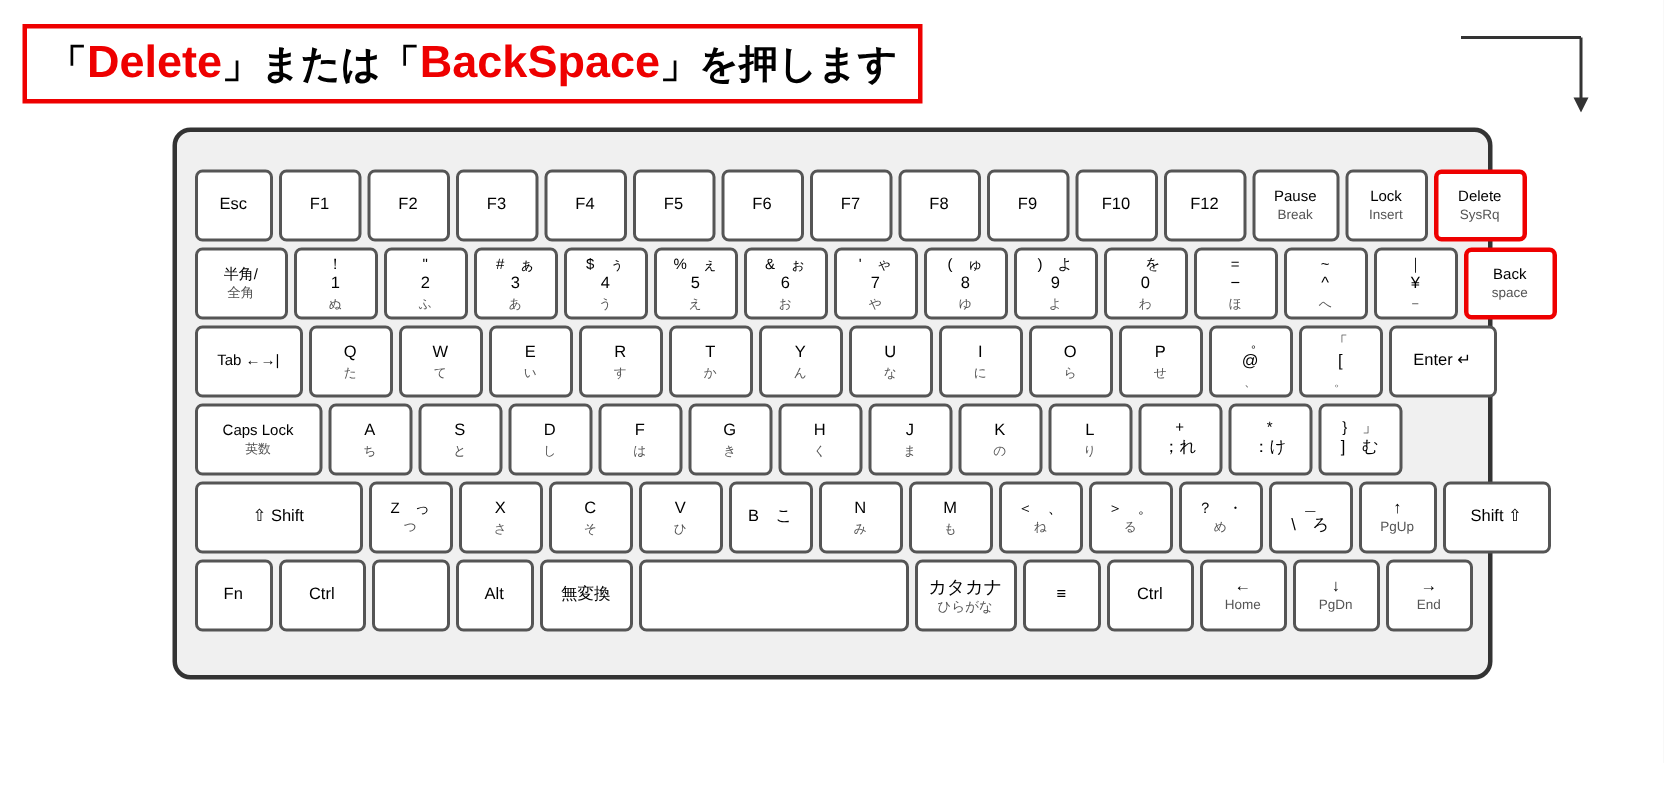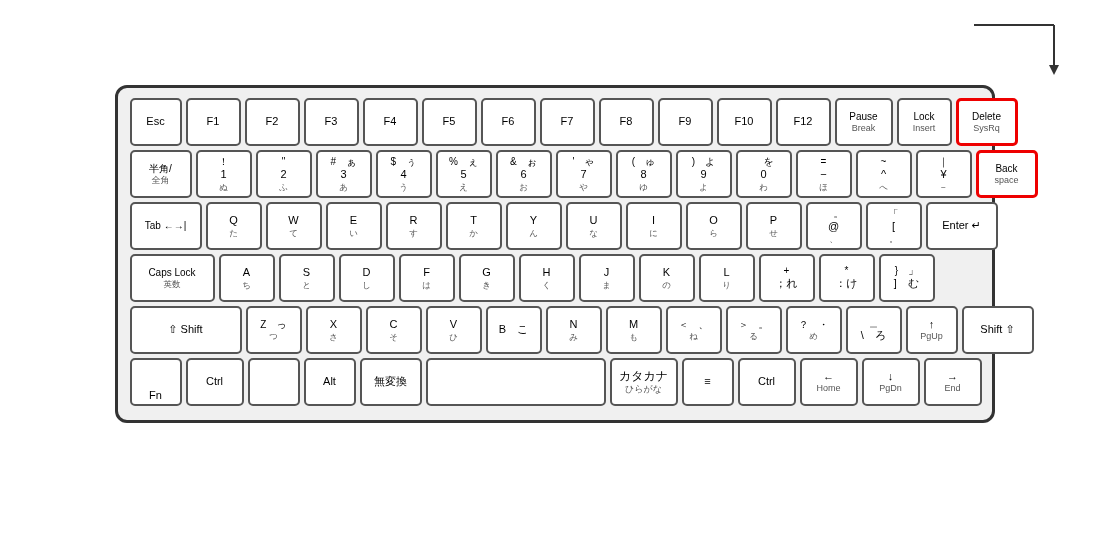--- a/index.html
+++ b/index.html
@@ -33,21 +33,21 @@
     .title-box .highlight {
       color: #e00;
       font-size: 30px;
     }
 
     
     .keyboard {
       border: 3px solid #333;
       border-radius: 12px;
       background: #f0f0f0;
-      padding: 10px 12px;
+      padding: 25px 12px;
       width: 880px;
     }
 
     .key-row {
       display: flex;
       gap: 4px;
       margin-bottom: 4px;
       align-items: stretch;
     }
 
@@ -83,21 +83,21 @@
     .key-pause { min-width: 58px; }
     .key-prtsc { min-width: 55px; }
     .key-delete { min-width: 62px; }
     .key-hankaku { min-width: 62px; }
     .key-backspace { min-width: 62px; }
     .key-tab { min-width: 72px; }
     .key-enter { min-width: 72px; }
     .key-capslock { min-width: 85px; }
     .key-shift-l { min-width: 112px; }
     .key-shift-r { min-width: 72px; }
-    .key-fn { min-width: 52px; justify-content: flex-end; }
+    .key-fn { min-width: 52px; }
     .key-ctrl { min-width: 58px; }
     .key-blank-small { min-width: 52px; }
     .key-alt { min-width: 52px; text-align: right; }
     .key-muhenkan { min-width: 62px; text-align: center; }
     .key-space { flex: 1; min-width: 180px; }
     .key-henkan { min-width: 52px; }
     .key-katakana { min-width: 68px; }
     .key-menu { min-width: 52px; }
     .key-ctrl-r { min-width: 58px; }
     .key-home { min-width: 58px; }
@@ -115,20 +115,23 @@
       flex: 1;
     }
     .arrow-svg {
       margin-top: 5px;
     }
   </style>
 </head>
 <body>
 
 <div class="title-area">
+  <div class="title-box">
+    <span>「</span><span class="highlight">Delete</span><span>」または「</span><span class="highlight">BackSpace</span><span>」を押します</span>
+  </div>
   <div class="arrow-container">
     <svg class="arrow-svg" width="120" height="60">
       <line x1="0" y1="10" x2="80" y2="10" stroke="#333" stroke-width="2"></line>
       <line x1="80" y1="10" x2="80" y2="55" stroke="#333" stroke-width="2"></line>
       <polygon points="75,50 85,50 80,60" fill="#333"></polygon>
     </svg>
   </div>
 </div>
 
 <div class="keyboard">

